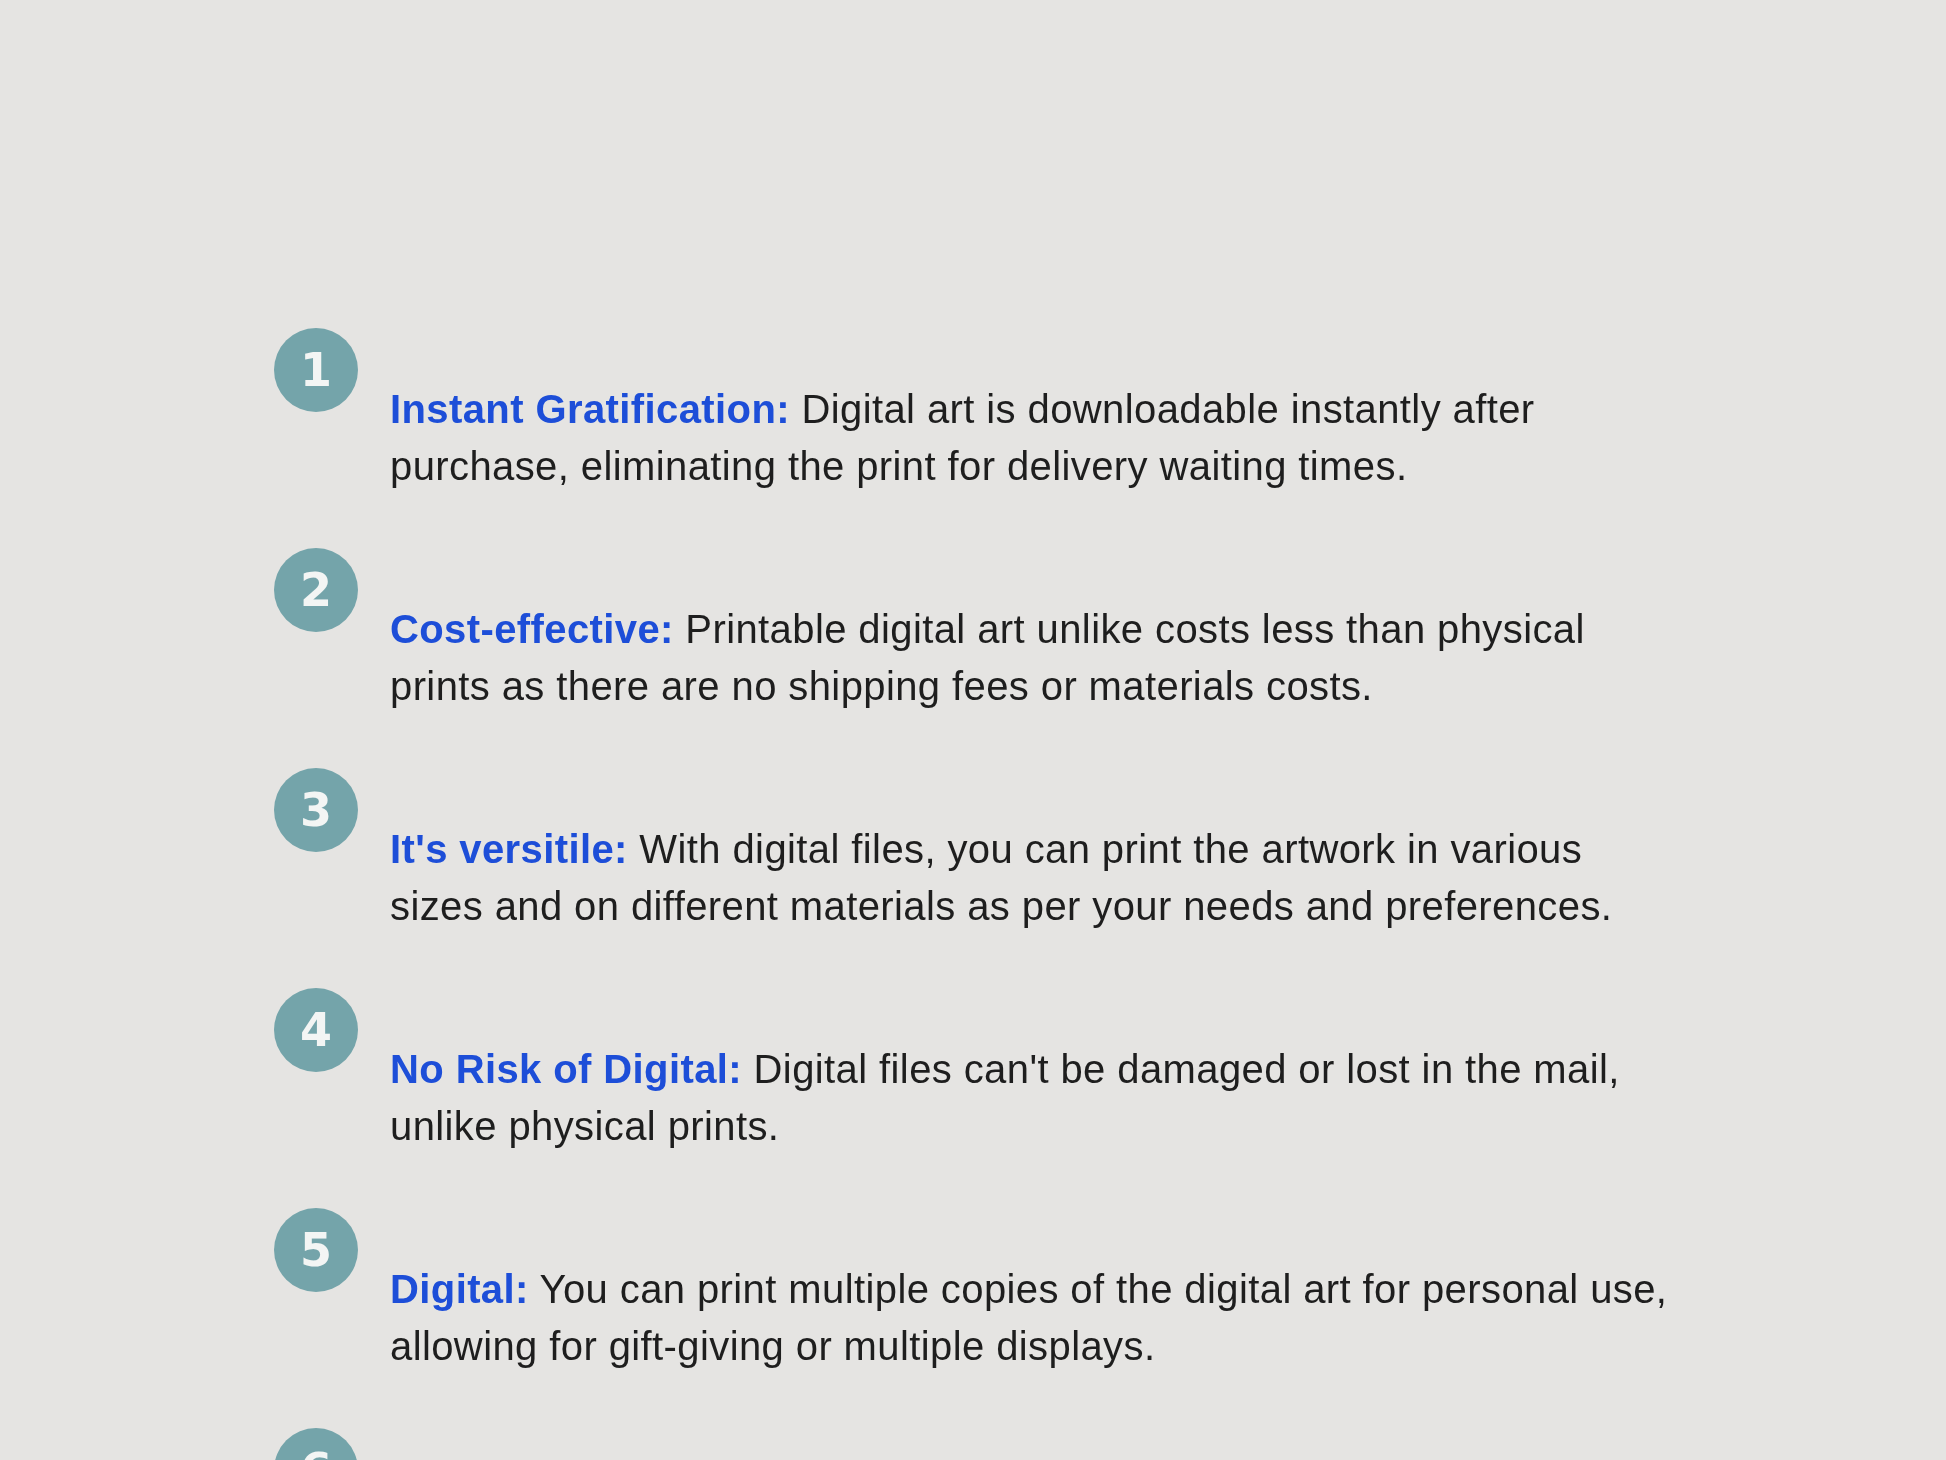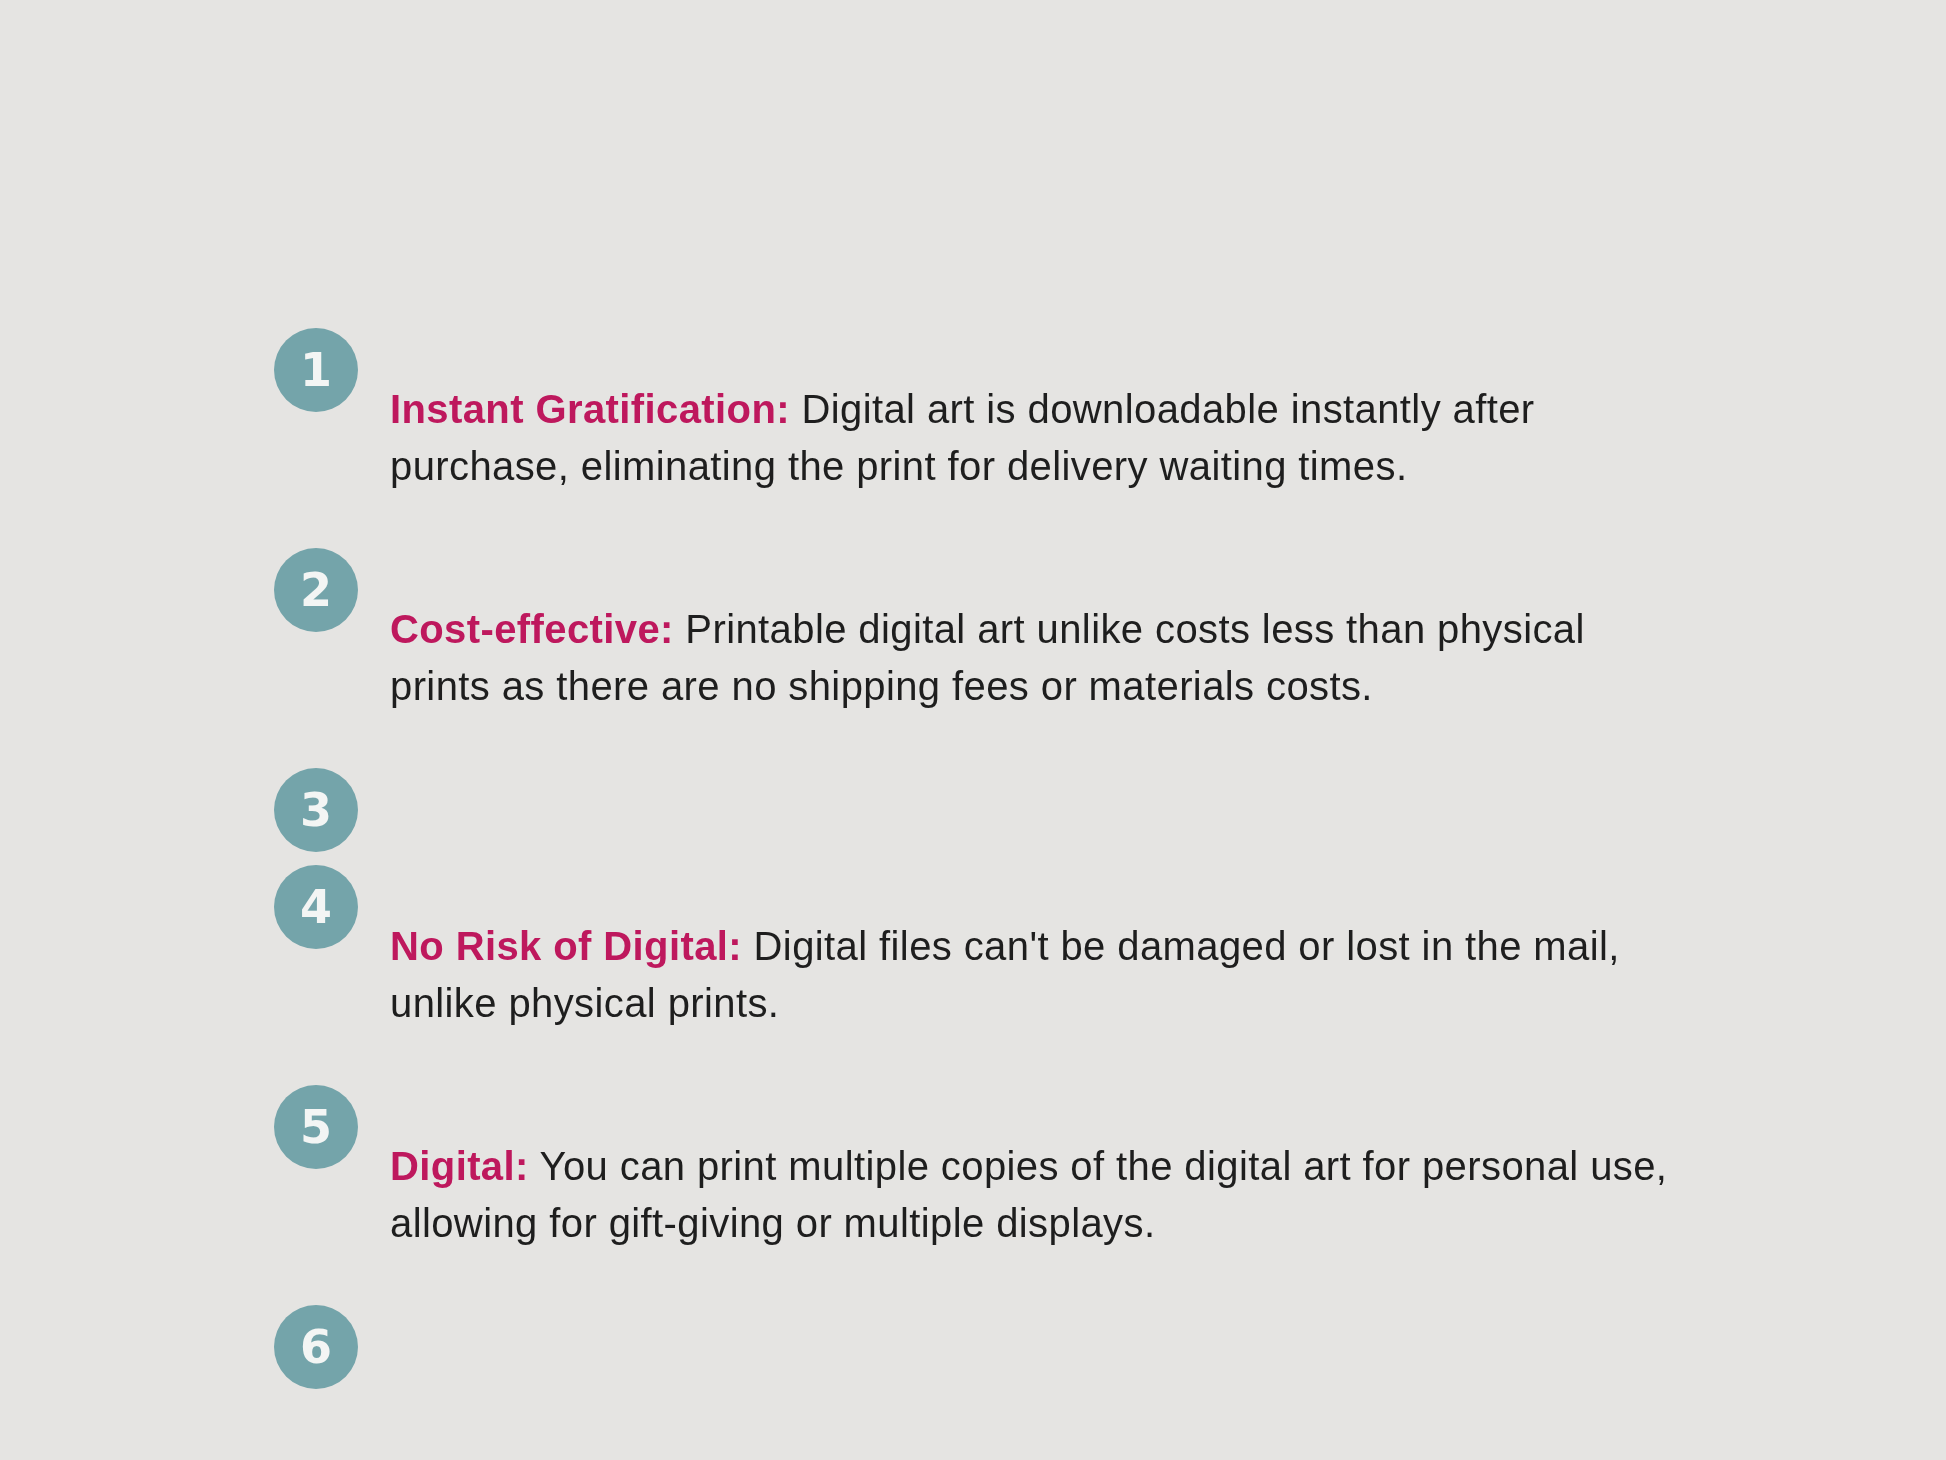--- a/index.html
+++ b/index.html
@@ -59,21 +59,21 @@
   }
   .benefit-text {
     font-size: 40px;
     line-height: 57px;
     color: #1e1e1e;
     max-width: 1295px;
     letter-spacing: 0.01em;
   }
   .benefit-label {
     font-weight: 700;
-    color: #be185d;
+    color: #1d4ed8;
   }
 </style>
 </head>
 <body>
 
 <div class="canvas">
 
 
   <div class="benefits">
 
@@ -88,20 +88,24 @@
     <div class="benefit">
       <div class="badge">2</div>
       <p class="benefit-text">
         <span class="benefit-label">Cost-effective:</span>
         <span>Printable digital art unlike costs less than physical prints as there are no shipping fees or materials costs.</span>
       </p>
     </div>
 
     <div class="benefit">
       <div class="badge">3</div>
+      <p class="benefit-text">
+        <span class="benefit-label">It's versitile:</span>
+        <span>With digital files, you can print the artwork in various sizes and on different materials as per your needs and preferences.</span>
+      </p>
     </div>
 
     <div class="benefit">
       <div class="badge">4</div>
       <p class="benefit-text">
         <span class="benefit-label">No Risk of Digital:</span>
         <span>Digital files can't be damaged or lost in the mail, unlike physical prints.</span>
       </p>
     </div>
 

